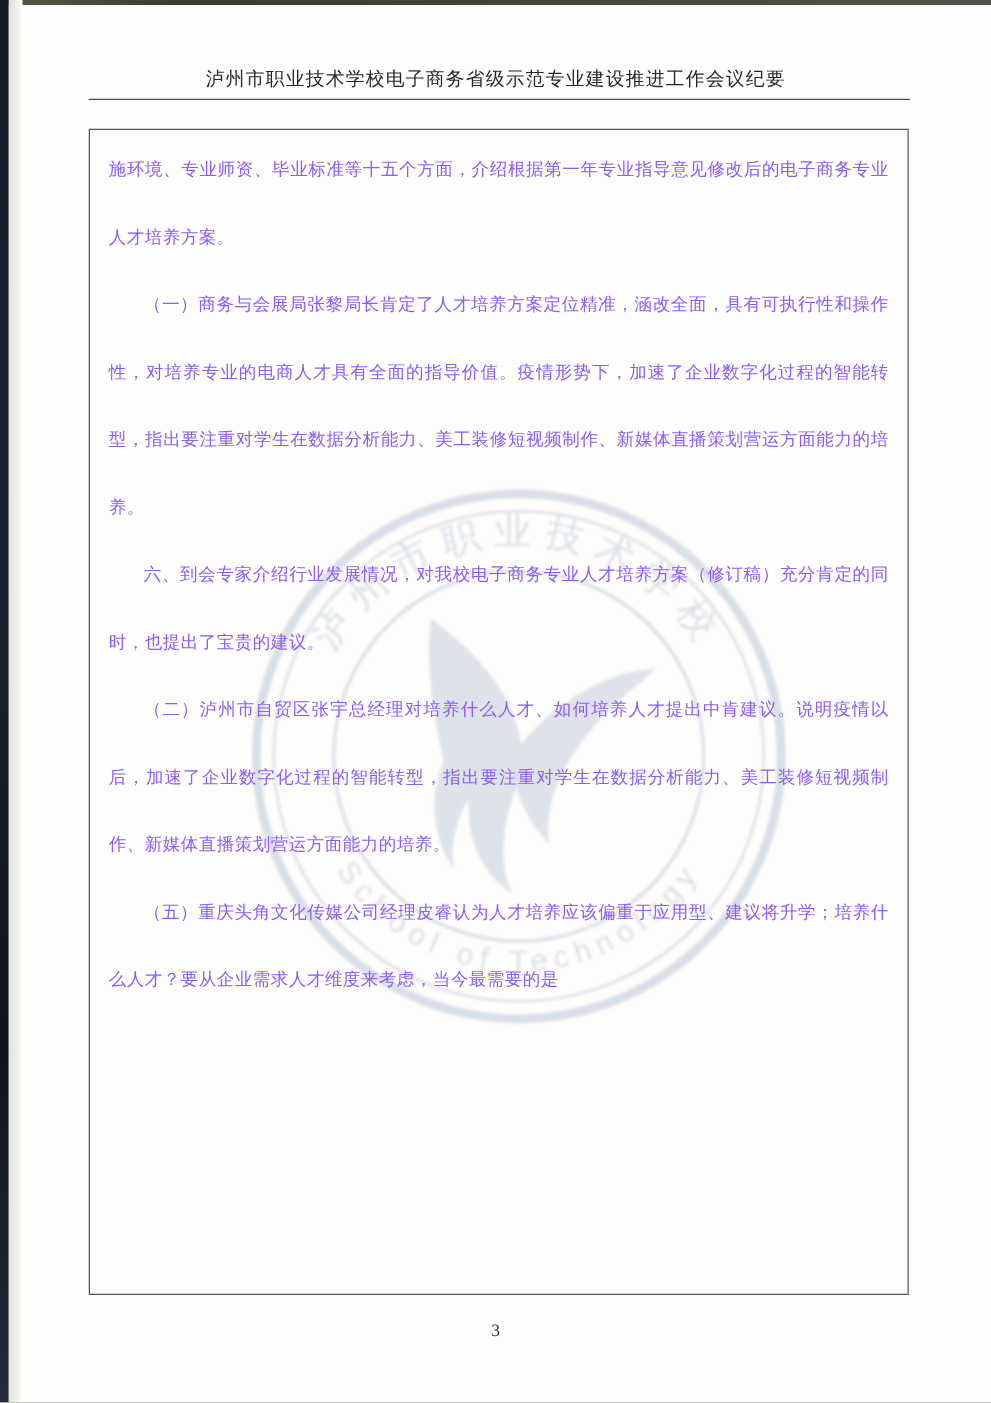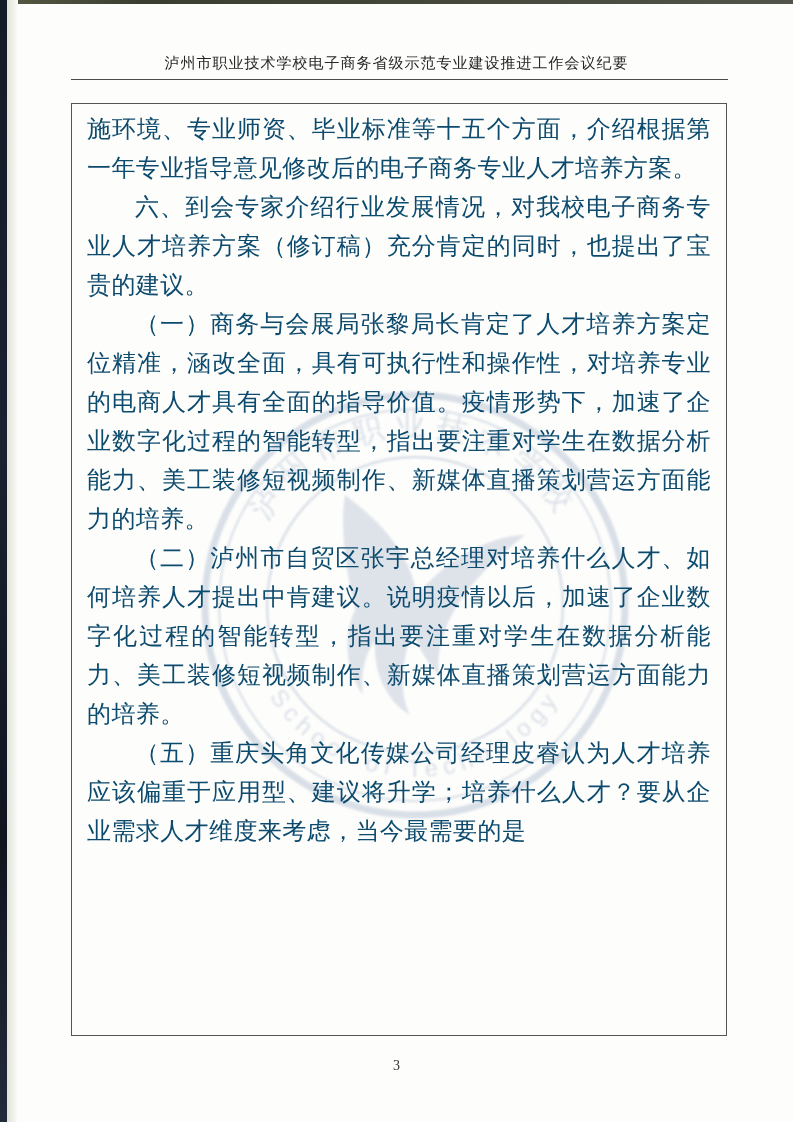--- a/index.html
+++ b/index.html
@@ -36,26 +36,26 @@
   
   .content-box{
     position:absolute;top:103px;left:71px;width:656px;height:933px;
     border:1.7px solid #555;
     box-sizing:border-box;
     padding:6px 15px 0 15px;
     background:transparent;
   }
   .content-box p{
     margin:0;
-    font-size:24px;
-    line-height:39px;
+    font-size:14px;
+    line-height:54px;
     text-align:justify;
     text-justify:inter-character;
     letter-spacing:.4px;
-    color:#0c4a6e;
+    color:#8b5cf6;
   }
   .content-box p.indent{text-indent:2em;}
   
   .page-number{
     position:absolute;top:1058px;left:0;width:100%;
     text-align:center;font-size:14px;color:#333;
   }
 </style>
 </head>
 <body>
@@ -95,23 +95,23 @@
          C 150 180, 145 140, 150 110 Z"></path>
   </svg>
 
   <div class="header-title">泸州市职业技术学校电子商务省级示范专业建设推进工作会议纪要</div>
   <div class="header-rule"></div>
 
   <div class="content-box">
 
       <p>施环境、专业师资、毕业标准等十五个方面，介绍根据第一年专业指导意见修改后的电子商务专业人才培养方案。</p>
 
+      <p class="indent">（一）商务与会展局张黎局长肯定了人才培养方案定位精准，涵改全面，具有可执行性和操作性，对培养专业的电商人才具有全面的指导价值。疫情形势下，加速了企业数字化过程的智能转型，指出要注重对学生在数据分析能力、美工装修短视频制作、新媒体直播策划营运方面能力的培养。</p>
+
       <p class="indent">六、到会专家介绍行业发展情况，对我校电子商务专业人才培养方案（修订稿）充分肯定的同时，也提出了宝贵的建议。</p>
-
-      <p class="indent">（一）商务与会展局张黎局长肯定了人才培养方案定位精准，涵改全面，具有可执行性和操作性，对培养专业的电商人才具有全面的指导价值。疫情形势下，加速了企业数字化过程的智能转型，指出要注重对学生在数据分析能力、美工装修短视频制作、新媒体直播策划营运方面能力的培养。</p>
 
       <p class="indent">（二）泸州市自贸区张宇总经理对培养什么人才、如何培养人才提出中肯建议。说明疫情以后，加速了企业数字化过程的智能转型，指出要注重对学生在数据分析能力、美工装修短视频制作、新媒体直播策划营运方面能力的培养。</p>
 
 
 
       <p class="indent">（五）重庆头角文化传媒公司经理皮睿认为人才培养应该偏重于应用型、建议将升学；培养什么人才？要从企业需求人才维度来考虑，当今最需要的是</p>
     </div>
 
   <div class="page-number">3</div>
 

